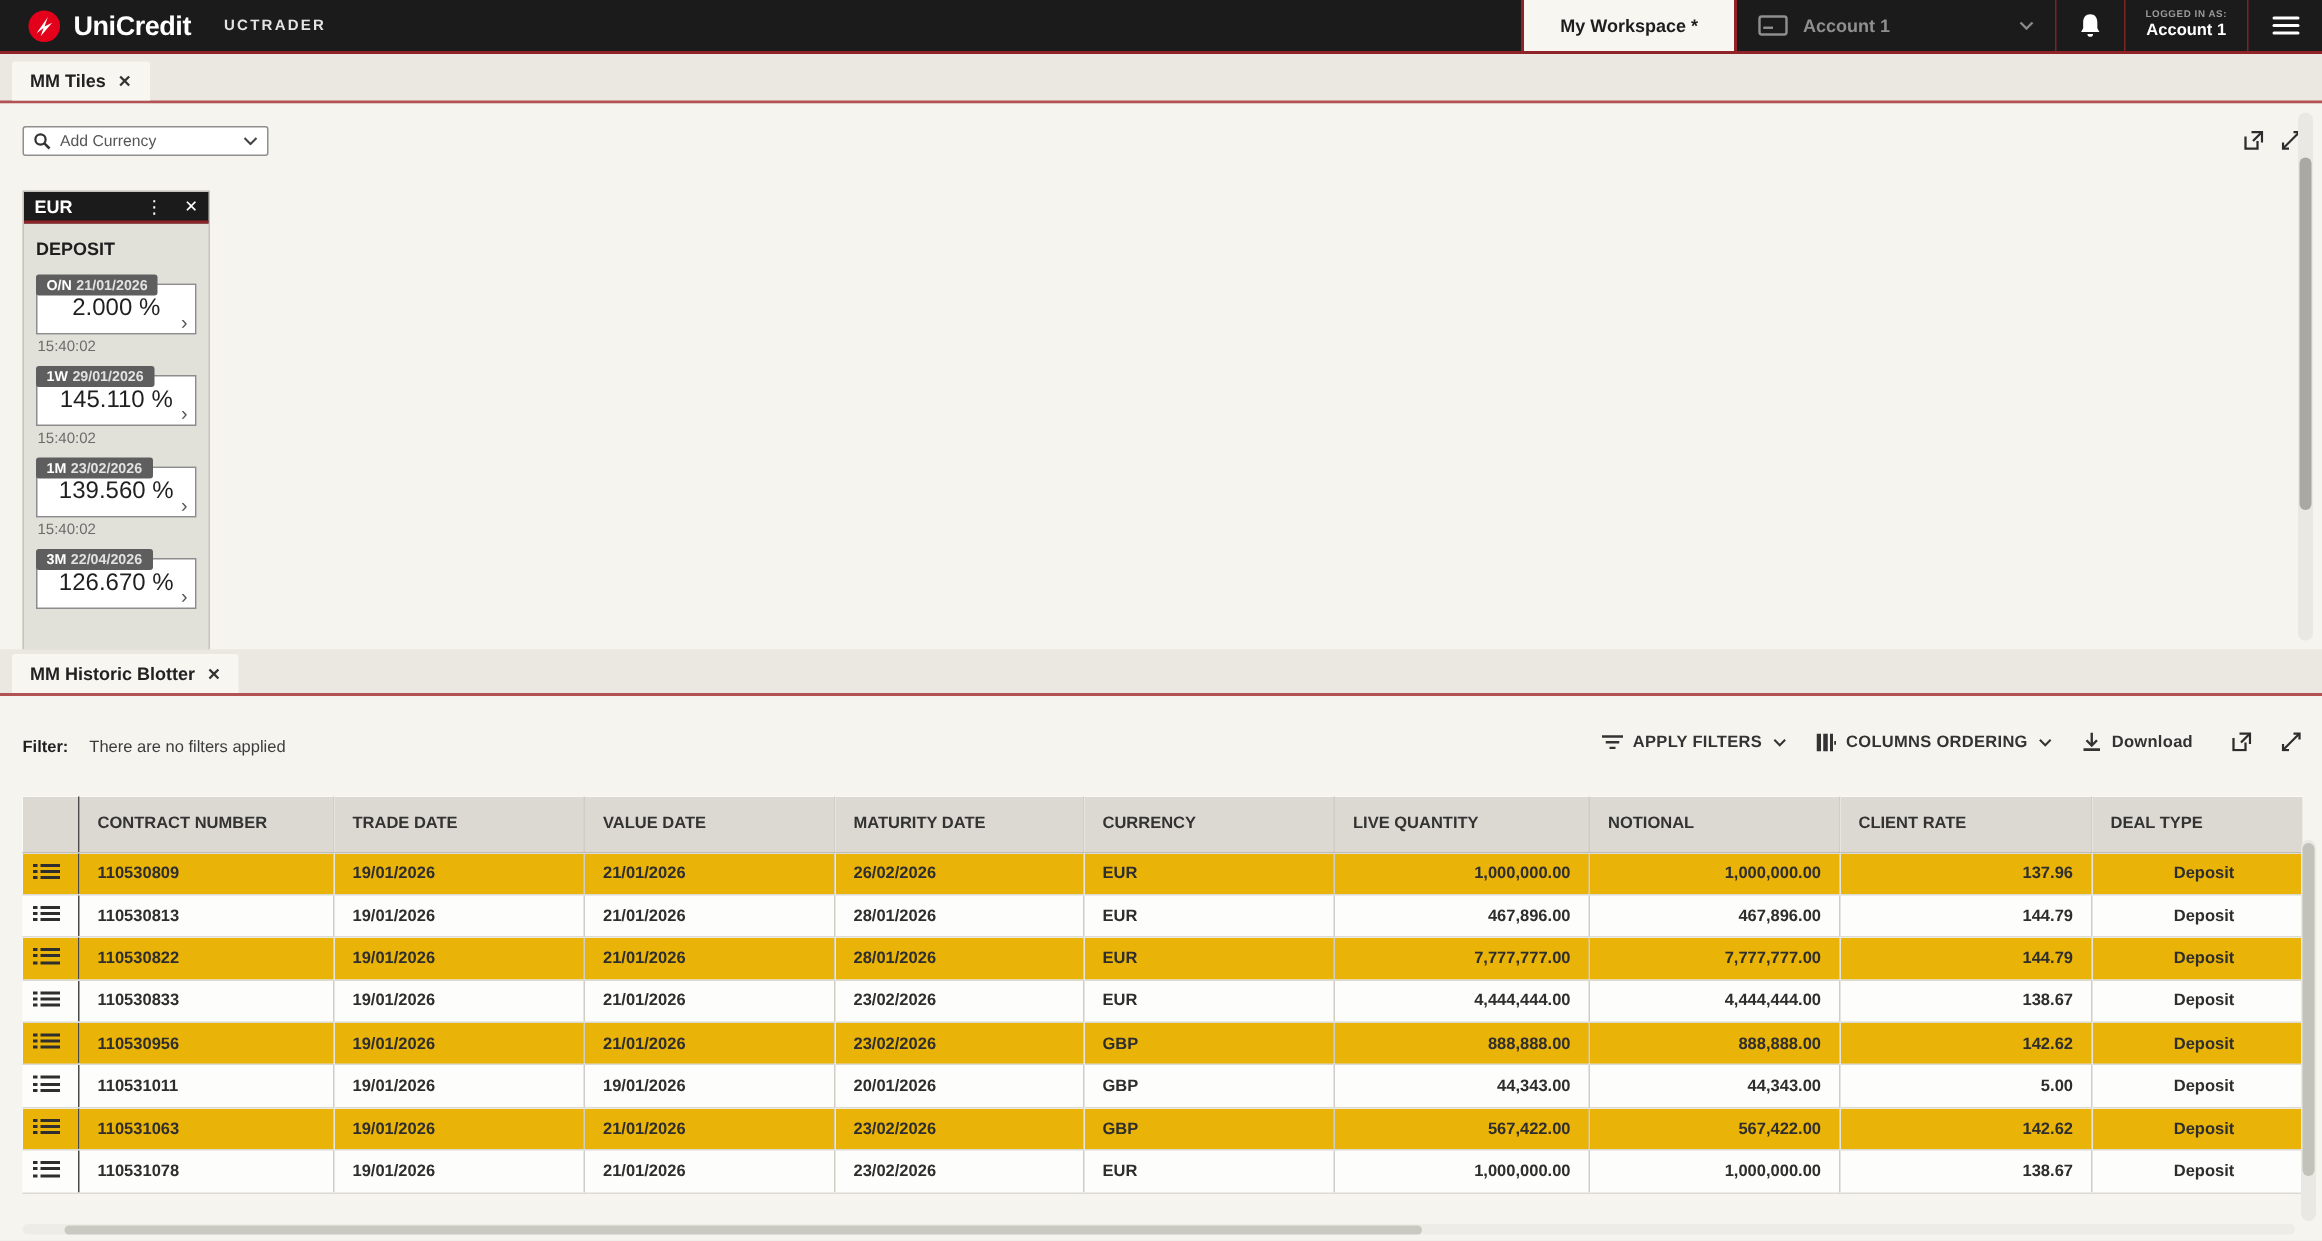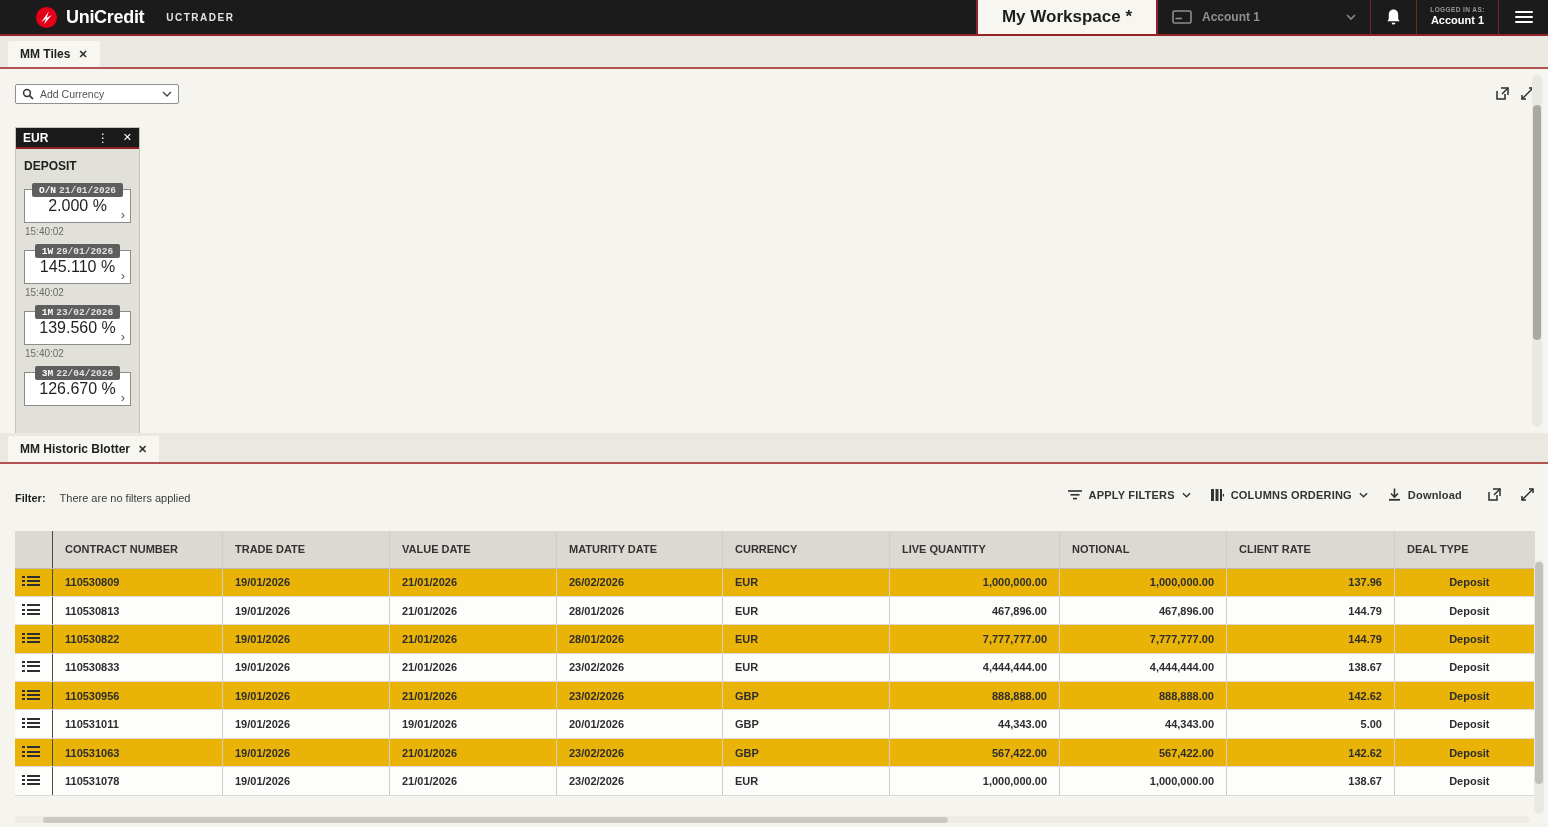--- a/index.html
+++ b/index.html
@@ -2,25 +2,25 @@
 <html><head>
 <meta charset="utf-8">
 <style>
   * { margin:0; padding:0; box-sizing:border-box; }
   html,body { width:1548px; height:827px; overflow:hidden; background:#eceae3;
     font-family:"Liberation Sans", sans-serif; }
 
   
   .topbar { position:absolute; left:0; top:0; width:1548px; height:36px;
     background:#1b1b1b; border-bottom:2px solid #8f2328; display:flex; align-items:stretch; }
-  .brand { display:flex; align-items:center; padding-left:35px; gap:8px; }
+  .brand { display:flex; align-items:center; padding-left:18px; gap:8px; }
   .brand-name { color:#fff; font-weight:700; font-size:18px; letter-spacing:-0.3px; }
   .app-name { color:#e3e3e3; font-weight:700; font-size:10px; letter-spacing:1.5px; margin-left:14px; }
   .top-right { margin-left:auto; display:flex; align-items:stretch; }
-  .ws-tab { background:#f7f6f1; color:#1d1d1d; font-weight:700; font-size:17px;
+  .ws-tab { background:#f7f6f1; color:#1d1d1d; font-weight:700; font-size:12px;
     display:flex; align-items:center; padding:0 24px; border-left:2px solid #8f2328; border-right:2px solid #8f2328; }
   .acct { display:flex; align-items:center; gap:10px; width:212px; padding:0 14px; }
   .acct-label { color:#8f8f8f; font-weight:700; font-size:12px; }
   .acct .chev { margin-left:auto; }
   .top-sect { display:flex; align-items:center; justify-content:center; border-left:1px solid #7a2424; }
   .bell-box { width:46px; }
   .logged { width:82px; flex-direction:column; line-height:1.25; }
   .logged-lbl { color:#9a9a9a; font-size:6.5px; font-weight:700; letter-spacing:0.4px; }
   .logged-acct { color:#ffffff; font-size:11px; font-weight:700; }
   .burger-box { width:50px; }
@@ -50,21 +50,21 @@
   
   .tile { position:absolute; left:15px; top:58px; width:125px; height:307px;
     background:#e1e0d9; border:1px solid #c4c2ba; }
   .tile-head { height:21px; background:#1b1b1b; border-bottom:2px solid #8f2328;
     display:flex; align-items:center; padding:0 7px; }
   .tile-cur { color:#fff; font-weight:700; font-size:12px; flex:1; }
   .tile-kebab { color:#fff; font-size:12px; margin-right:14px; cursor:pointer; }
   .tile-x { color:#fff; font-size:11px; cursor:pointer; }
   .tile-body { padding:6px 8px 0 8px; }
   .tile-sect { font-size:12px; font-weight:700; color:#1e1e1e; margin:4px 0 10px 0; }
-  .badge-row { display:flex; justify-content:center; position:relative; z-index:2;font-family:Liberation Mono, monospace; }
+  .badge-row { display:flex; position:relative; z-index:2; }
   .badge { background:#5e5e5e; border-radius:2px; padding:1.5px 7px; font-size:9.5px;
     white-space:nowrap; }
   .badge b { color:#fff; font-weight:700; }
   .badge span { color:#e2e2e2; font-weight:700; margin-left:3px; }
   .rate-card { margin-top:-8px; background:#fff; border:1px solid #8c8c8c; height:34px;
     position:relative; display:flex; align-items:center; justify-content:center;
     font-size:16px; color:#1f1f1f; cursor:pointer; }
   .rate-card .go { position:absolute; right:5px; bottom:0px; color:#555; font-size:13px; }
   .card-time { font-size:10px; color:#6b6b6b; margin:3px 0 7px 1px; }
 

